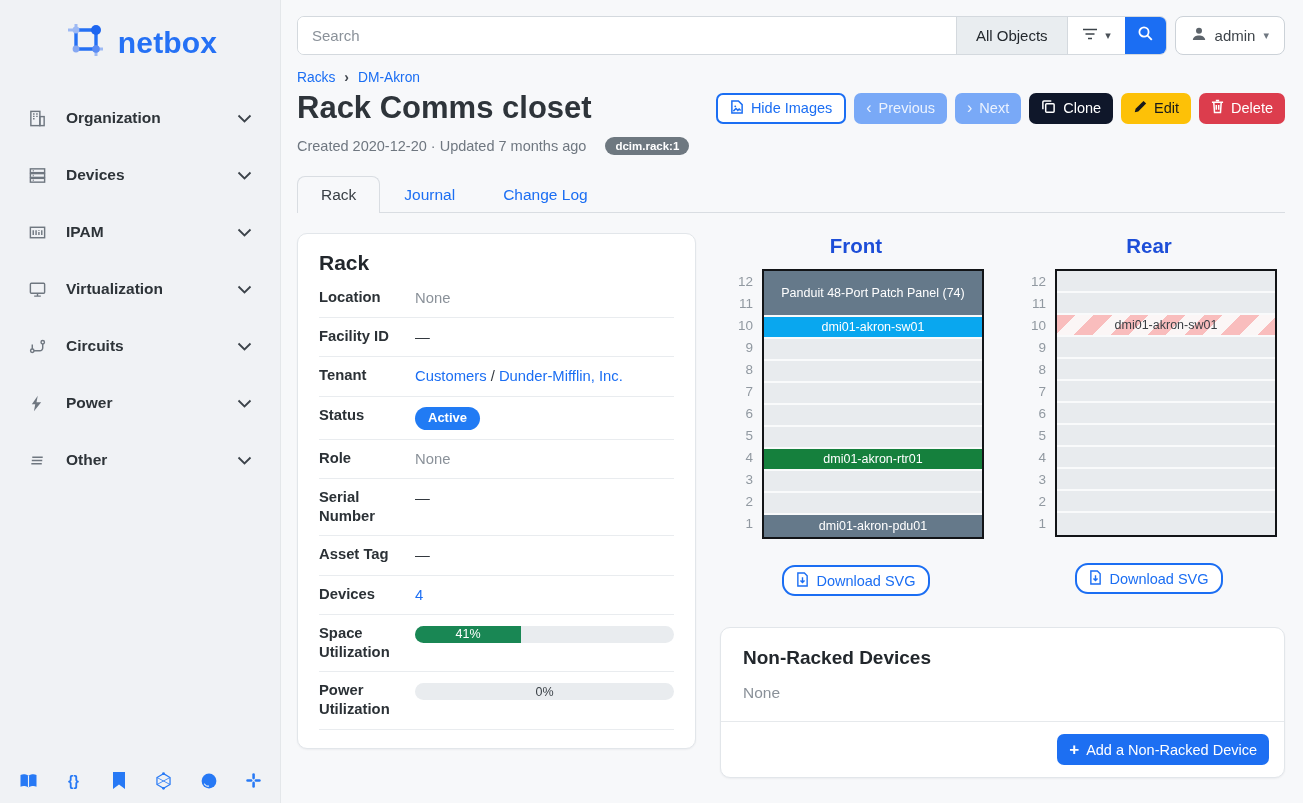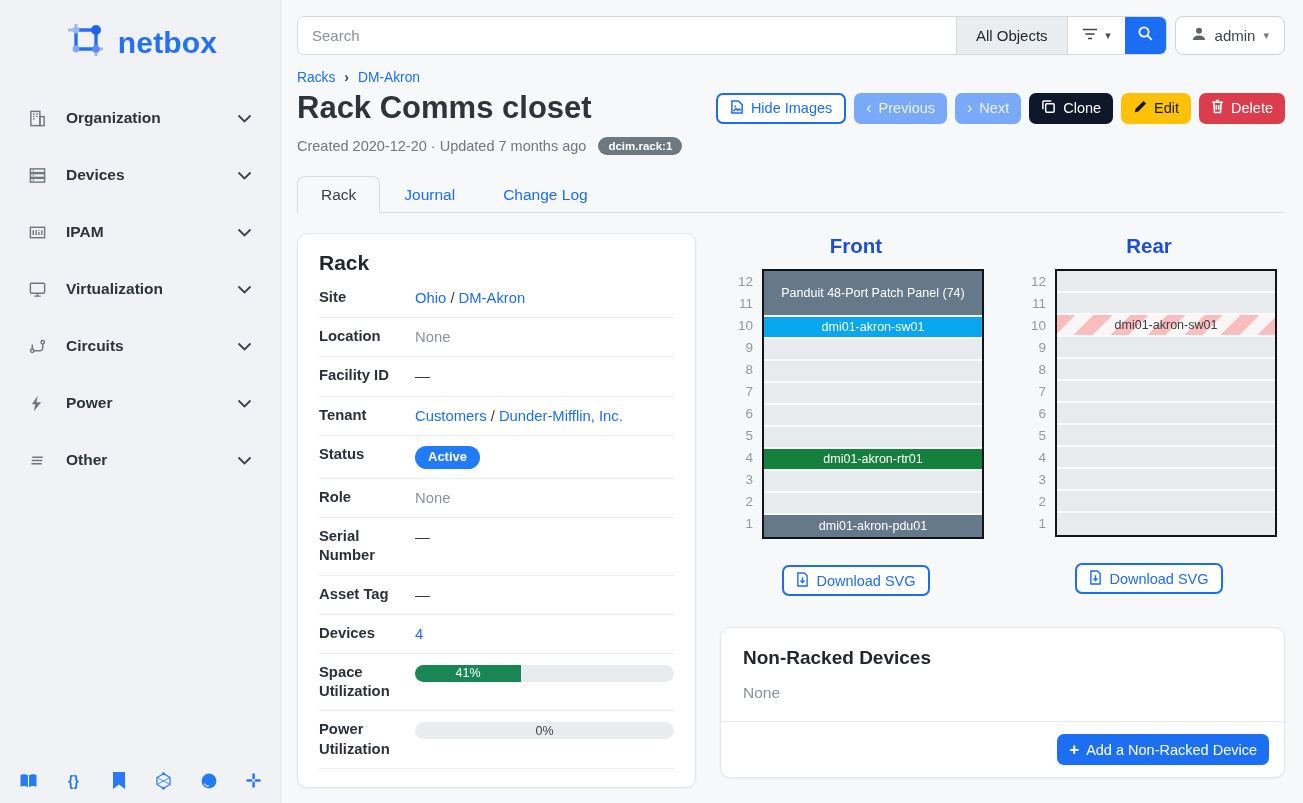--- a/index.html
+++ b/index.html
@@ -43,21 +43,21 @@
   .actions { display:flex; align-items:center; gap:8px; }
   .btn { height:31px; display:inline-flex; align-items:center; gap:7px; padding:0 12px; border:none; border-radius:7px; font-family:inherit; font-size:14.5px; cursor:pointer; white-space:nowrap; }
   .btn-outline { background:#fff; border:2px solid #1b6ef3; color:#1b6ef3; }
   .btn-soft { background:#79a9f7; color:rgba(255,255,255,.85); }
   .btn-success { background:#0f172a; color:#fff; }
   .btn-warning { background:#fdc107; color:#17191b; }
   .btn-danger { background:#dc3d4d; color:#fff; }
   .btn-primary { background:#1d6ff2; color:#fff; }
   .chev-ch { font-size:16px; line-height:1; }
 
-  .meta-row { margin-top:11px; display:flex; align-items:center; gap:12px; font-size:14.5px; color:#6f7780; }
+  .meta-row { margin-top:11px; display:flex; align-items:center; gap:19px; font-size:14.5px; color:#6f7780; }
   .obj-badge { background:#6e7880; color:#fff; font-size:11.5px; font-weight:700; padding:3px 10px; border-radius:10px; }
 
   .tabs { margin-top:21px; display:flex; border-bottom:1px solid #d9dde2; }
   .tab { padding:9px 23px; font-size:15.5px; color:#1b6ef3; border:1px solid transparent; border-bottom:none; border-radius:8px 8px 0 0; margin-bottom:-1px; cursor:pointer; }
   .tab.active { color:#3a4046; background:#f7f8fa; border-color:#d9dde2; box-shadow:0 1px 0 #f7f8fa; }
 
   .content-row { display:flex; gap:24px; padding-top:20px; align-items:flex-start; }
   .left-col { width:399px; flex-shrink:0; display:flex; flex-direction:column; gap:24px; }
   .card { background:#fff; border:1px solid #e2e6ea; border-radius:10px; box-shadow:0 1px 2px rgba(16,24,32,.05); }
 
@@ -78,21 +78,21 @@
   .fig { display:flex; flex-direction:column; align-items:center; }
   .fig-title { font-size:20.5px; font-weight:700; color:#1d4ed8; margin:1px 0 11px; }
   .rack-wrap { display:flex; }
   .unit-col { width:34px; padding:2px 9px 0 0; text-align:right; color:#9199a1; font-size:13.5px; }
   .unit-col div { height:22px; line-height:22px; }
   .rack-box { width:222px; border:2px solid #121417; background:#e8ebee; }
   .slot { height:22px; border-bottom:2px solid #f9fafb; display:flex; align-items:center; justify-content:center; font-size:12.5px; color:#fff; }
   .slot:last-child { border-bottom:none; }
   .slot.empty { background:#e8ebee; }
   .slot.striped { background:repeating-linear-gradient(135deg,#f9bdbd 0 13px,#fbf6f6 13px 26px); color:#3a3f44; }
-  .dl-btn { margin-top:26px; }
+  .dl-btn { margin-top:26px;border-radius:13px; }
 
   .nr-card { margin-top:31px; width:100%; }
   .nr-title { font-size:19px; font-weight:700; color:#22272c; padding:19px 22px 0; }
   .nr-body { padding:15px 22px 19px; font-size:15.5px; color:#8a9199; }
   .nr-footer { border-top:1px solid #e6e9ec; padding:12px 15px; display:flex; justify-content:flex-end; }
   .plus-ic { font-size:17px; font-weight:700; line-height:1; }
 </style>
 </head>
 <body>
 
@@ -356,26 +356,20 @@
         <div class="tab">Journal</div>
         <div class="tab">Change Log</div>
       </div>
 
     <div class="content-row">
 
       <div class="left-col">
         <div class="card rack-card">
           <div class="card-title">Rack</div>
 
-          <div class="attr-row">
-            <div class="attr-label">Site</div>
-            <div class="attr-value">
-              <a>Ohio</a><span> / </span><a>DM-Akron</a>
-            </div>
-          </div>
 
           <div class="attr-row">
             <div class="attr-label">Location</div>
             <div class="attr-value muted">None</div>
           </div>
 
           <div class="attr-row">
             <div class="attr-label">Facility ID</div>
             <div class="attr-value">—</div>
           </div>

